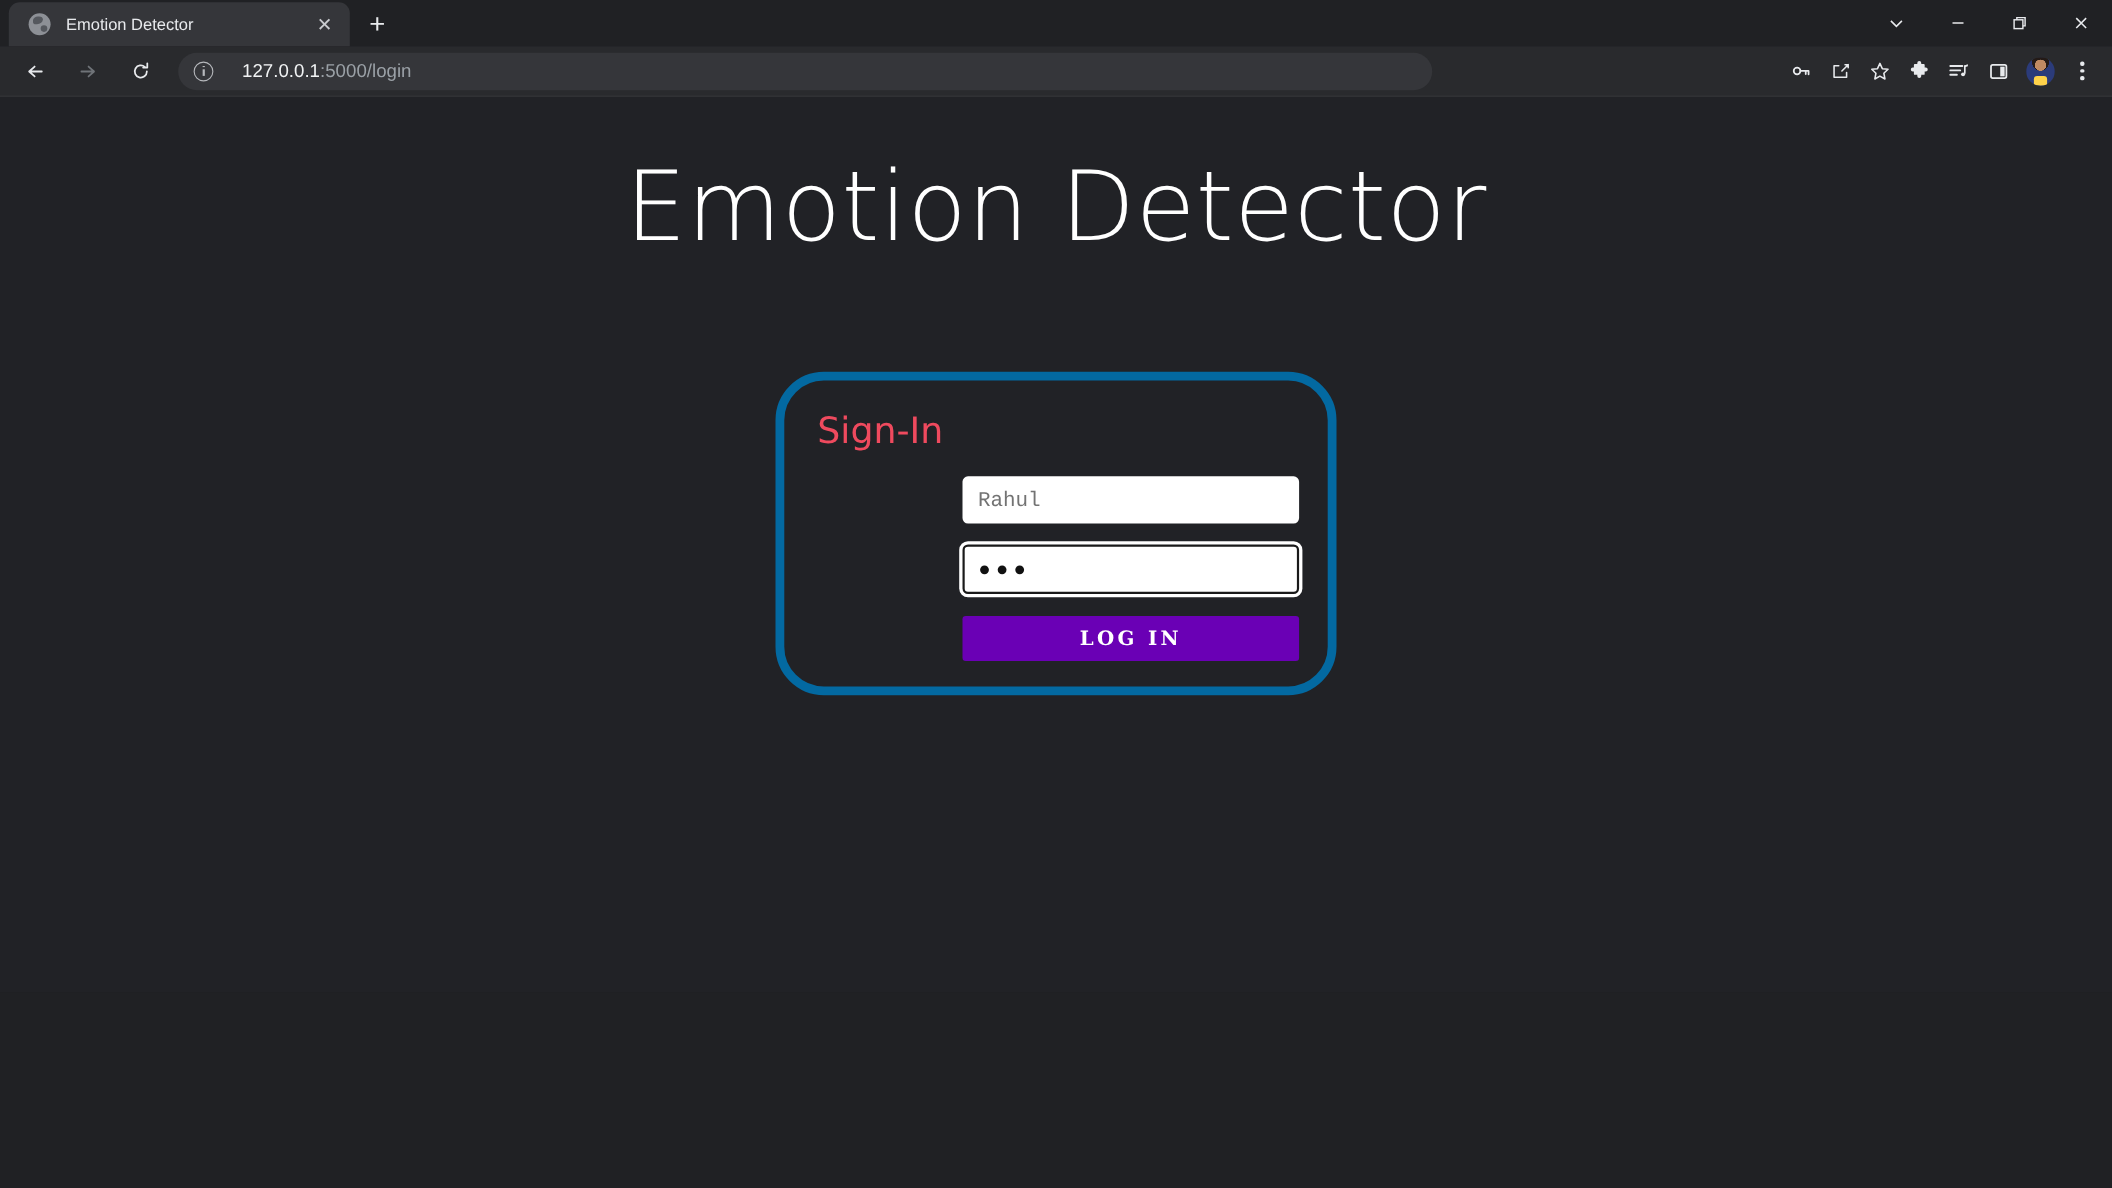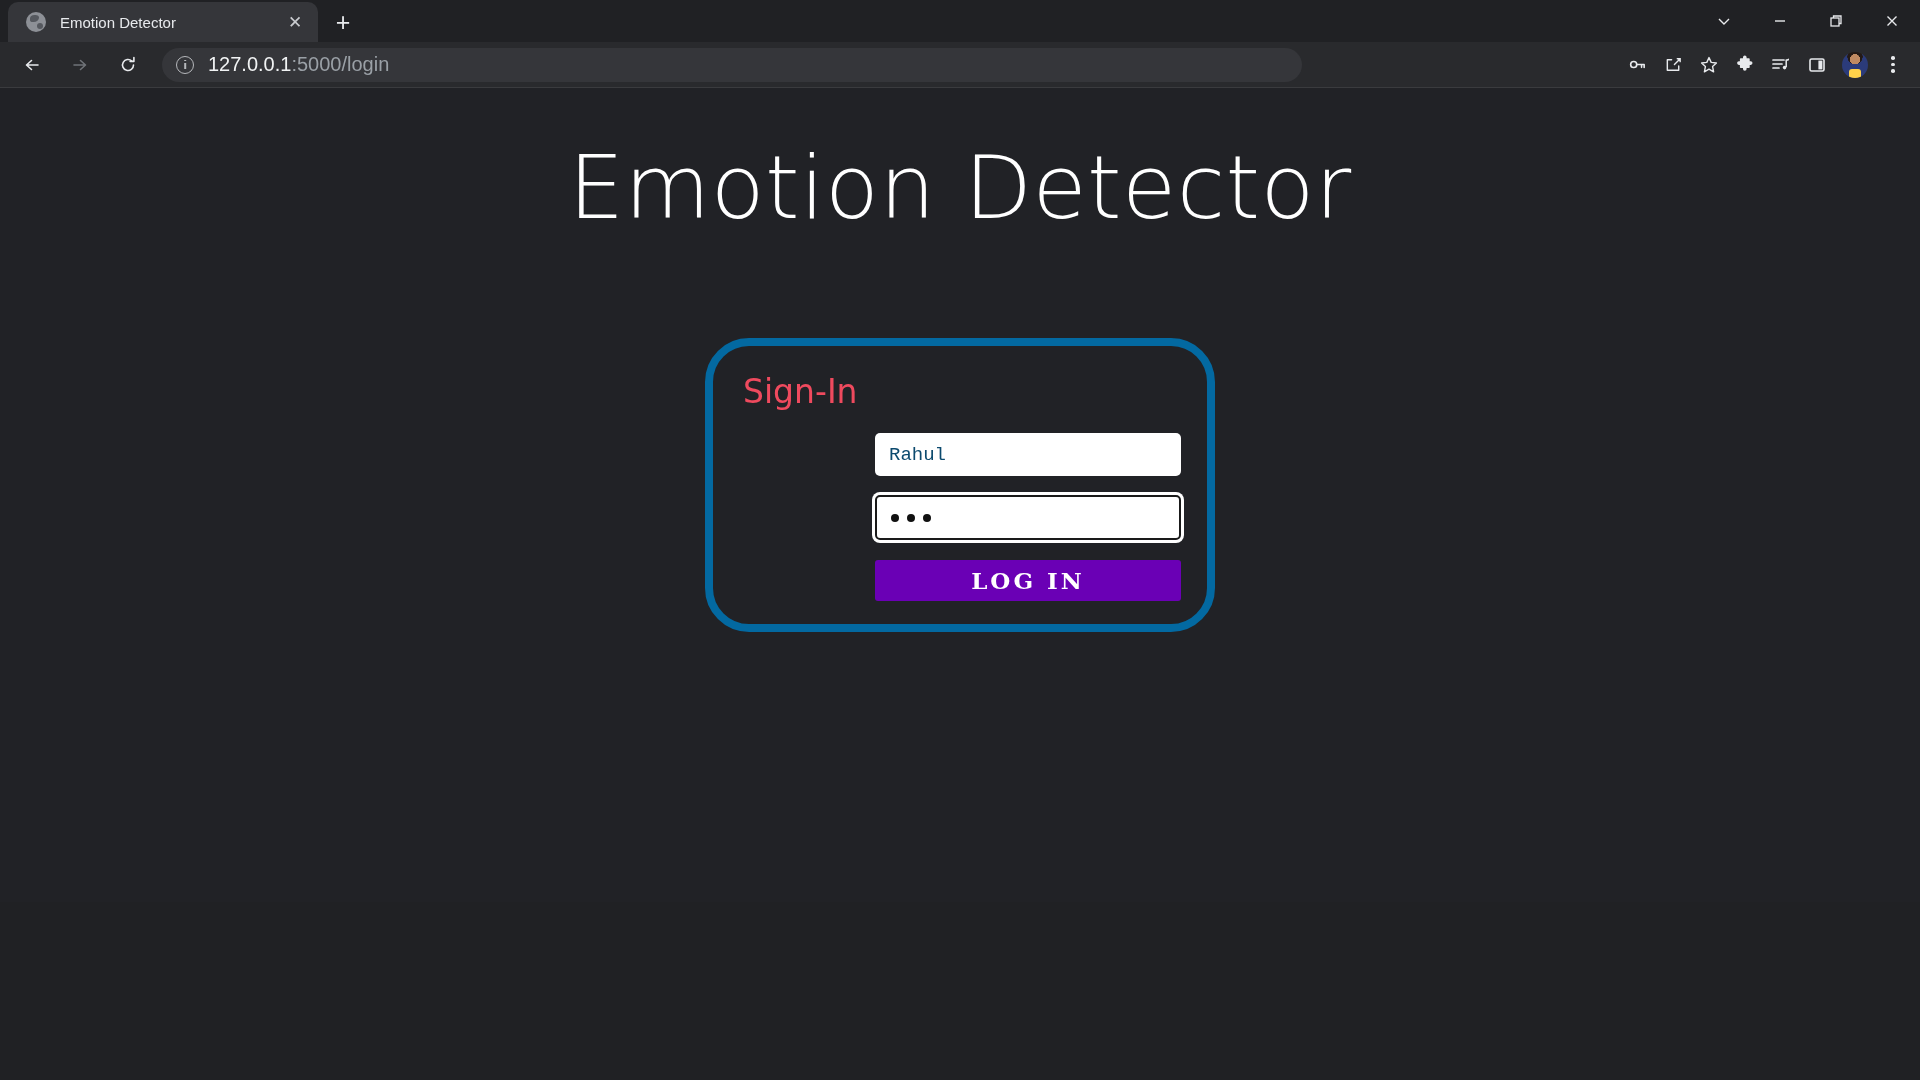--- a/index.html
+++ b/index.html
@@ -152,21 +152,21 @@
   }
   .info-icon::after {
     content: "";
     position: absolute;
     left: 50%; top: 6.5px;
     transform: translateX(-50%);
     width: 1.6px; height: 6px;
     background: #b6b8bc;
   }
 
-  .url { margin-left: 14px; font-size: 20px; color: #9aa0a6; white-space: nowrap; }
+  .url { margin-left: 26px; font-size: 17px; color: #9aa0a6; white-space: nowrap; }
   .url .host { color: #f1f3f4; }
 
   .tb-right { display: flex; align-items: center; gap: 2px; margin-left: auto; }
   .tb-icon {
     width: 34px; height: 34px;
     display: flex; align-items: center; justify-content: center;
     color: #e8eaed;
     border-radius: 50%;
   }
   .avatar {
@@ -260,21 +260,21 @@
 
   .field {
     width: 306px;
     height: 43px;
     background: #ffffff;
     border: none;
     border-radius: 5px;
     padding: 0 14px;
     font-family: "Liberation Mono", "DejaVu Sans Mono", monospace;
     font-size: 19px;
-    color: #0c4a6e;
+    color: #737373;
     display: flex;
     align-items: center;
     margin-bottom: 19px;
   }
   .field.placeholder { color: #8f8f8f; }
 
   .field-focus {
     position: relative;
     border: 2px solid #1a1a1a;
     box-shadow: 0 0 0 3px #ffffff;
@@ -285,21 +285,21 @@
   .dots i { width: 8px; height: 8px; border-radius: 50%; background: #111111; display: block; }
 
   .btn {
     width: 306px;
     height: 41px;
     border: none;
     border-radius: 3px;
     color: #ffffff;
     font-family: "DejaVu Serif", "Liberation Serif", serif;
     font-weight: bold;
-    font-size: 23px;
+    font-size: 18px;
     letter-spacing: 3px;
     display: flex;
     align-items: center;
     justify-content: center;
     margin-left: 36px;
   }
   .btn-create { background: #8a00f5; }
   .btn-login { background: #6a00b5; margin-top: 1px; }
 
   svg { display: block; }

